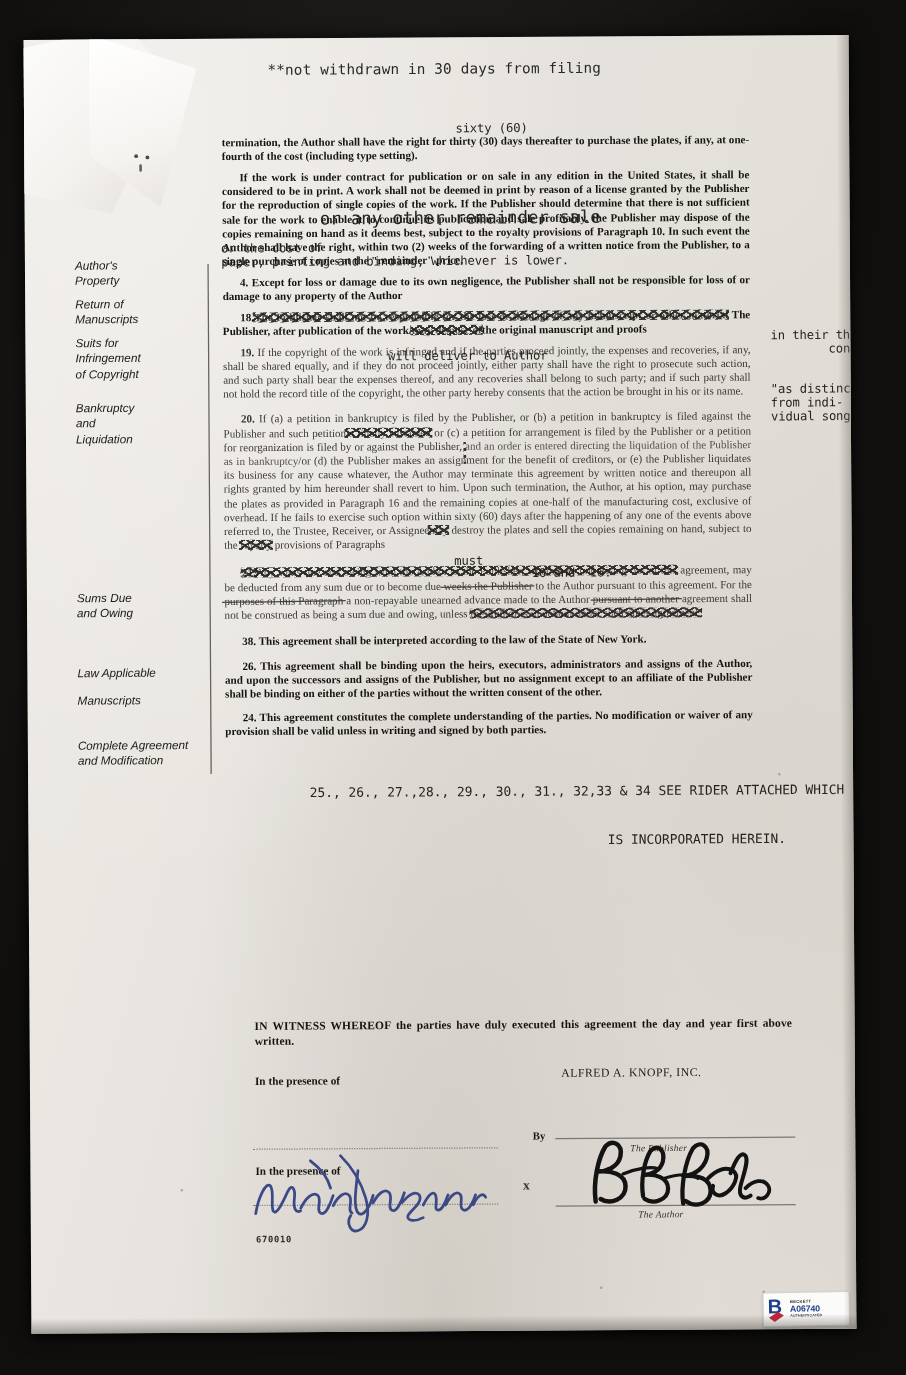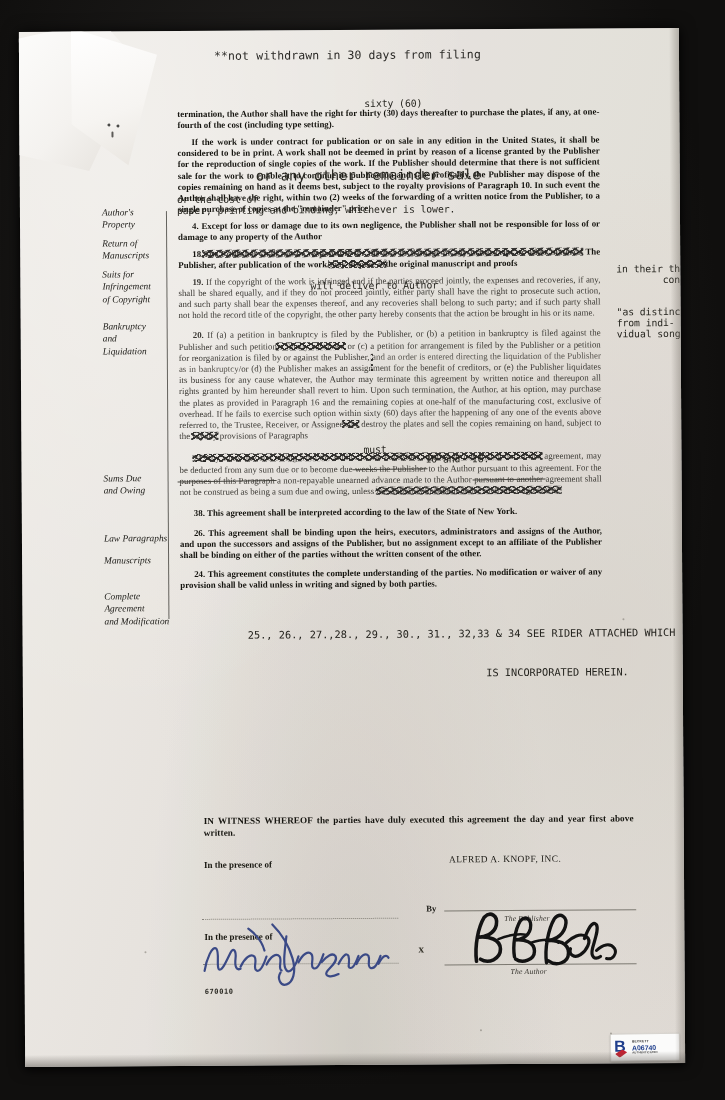--- a/index.html
+++ b/index.html
@@ -76,23 +76,23 @@
     color:#2a2926;letter-spacing:.1px;
   }
 
   .hdr-note{
     position:absolute;left:195px;top:18px;font-size:11.5px;white-space:nowrap;
   }
 
   
   .margin-col{position:absolute;left:40px;top:175px;width:112px;}
   .mlabel{
-    font-family:Liberation Serif, serif;font-style:italic;
+    font-family:Liberation Sans, sans-serif;font-style:italic;
     font-size:9.4px;color:#1b1a16;line-height:1.32;
-    position:absolute;white-space:pre-line;margin-left:42px;
+    position:absolute;white-space:pre-line;
   }
   .vrule{
     position:absolute;left:146px;top:180px;width:1px;height:408px;
     background:#36342f;opacity:.75;
   }
 
   
   .body-col{position:absolute;left:158px;top:78px;width:422px;}
   .para{
     font-size:8.9px;line-height:11.2px;text-align:justify;
@@ -209,21 +209,21 @@
       <div class="mlabel" style="top:31px">Return of
 Manuscripts</div>
       <div class="mlabel" style="top:62px">Suits for
 Infringement
 of Copyright</div>
       <div class="mlabel" style="top:114px">Bankruptcy
 and
 Liquidation</div>
       <div class="mlabel" style="top:266px">Sums Due
 and Owing</div>
-      <div class="mlabel" style="top:326px">Law Paragraphs</div>
+      <div class="mlabel" style="top:326px">Law Applicable</div>
       <div class="mlabel" style="top:348px">Manuscripts</div>
       <div class="mlabel" style="top:384px">Complete Agreement
 and Modification</div>
     </div>
     <div class="vrule"></div>
 
     <div class="body-col">
 
       <p class="para">
         <span>termination, the Author shall have the right for thirty (30) days thereafter to purchase the plates, if any, at one-fourth of the cost (including type setting).</span>

